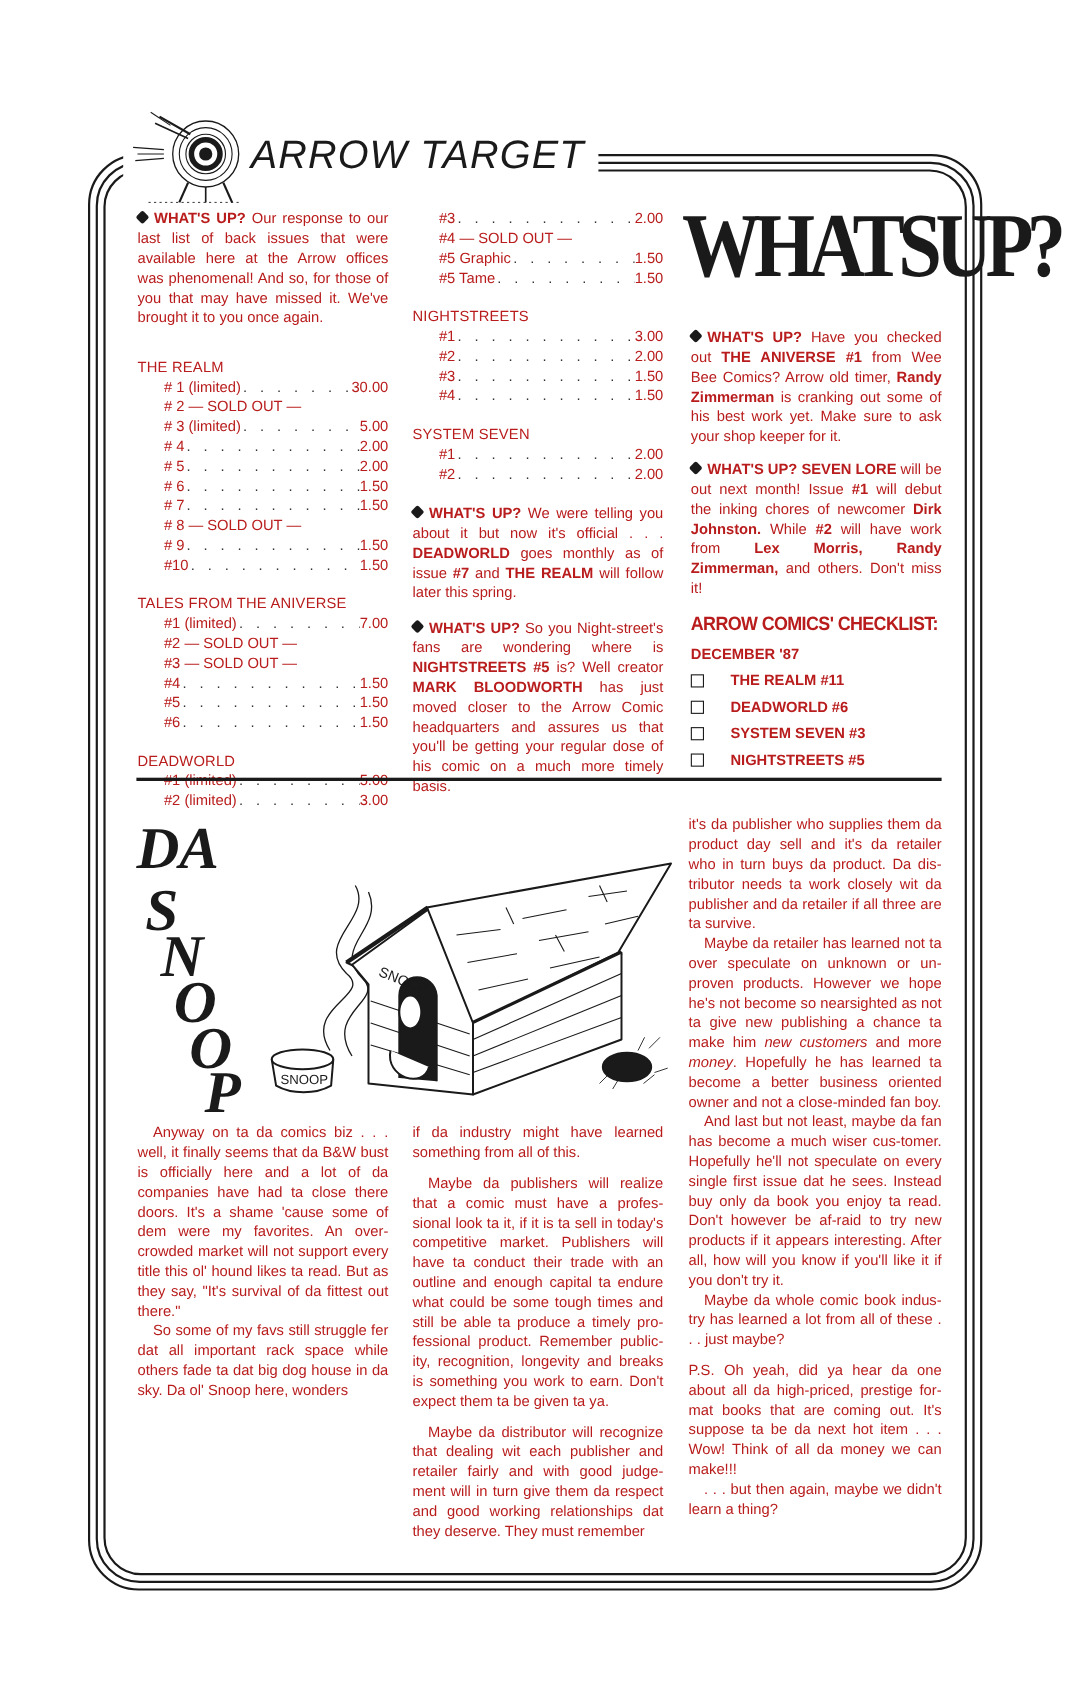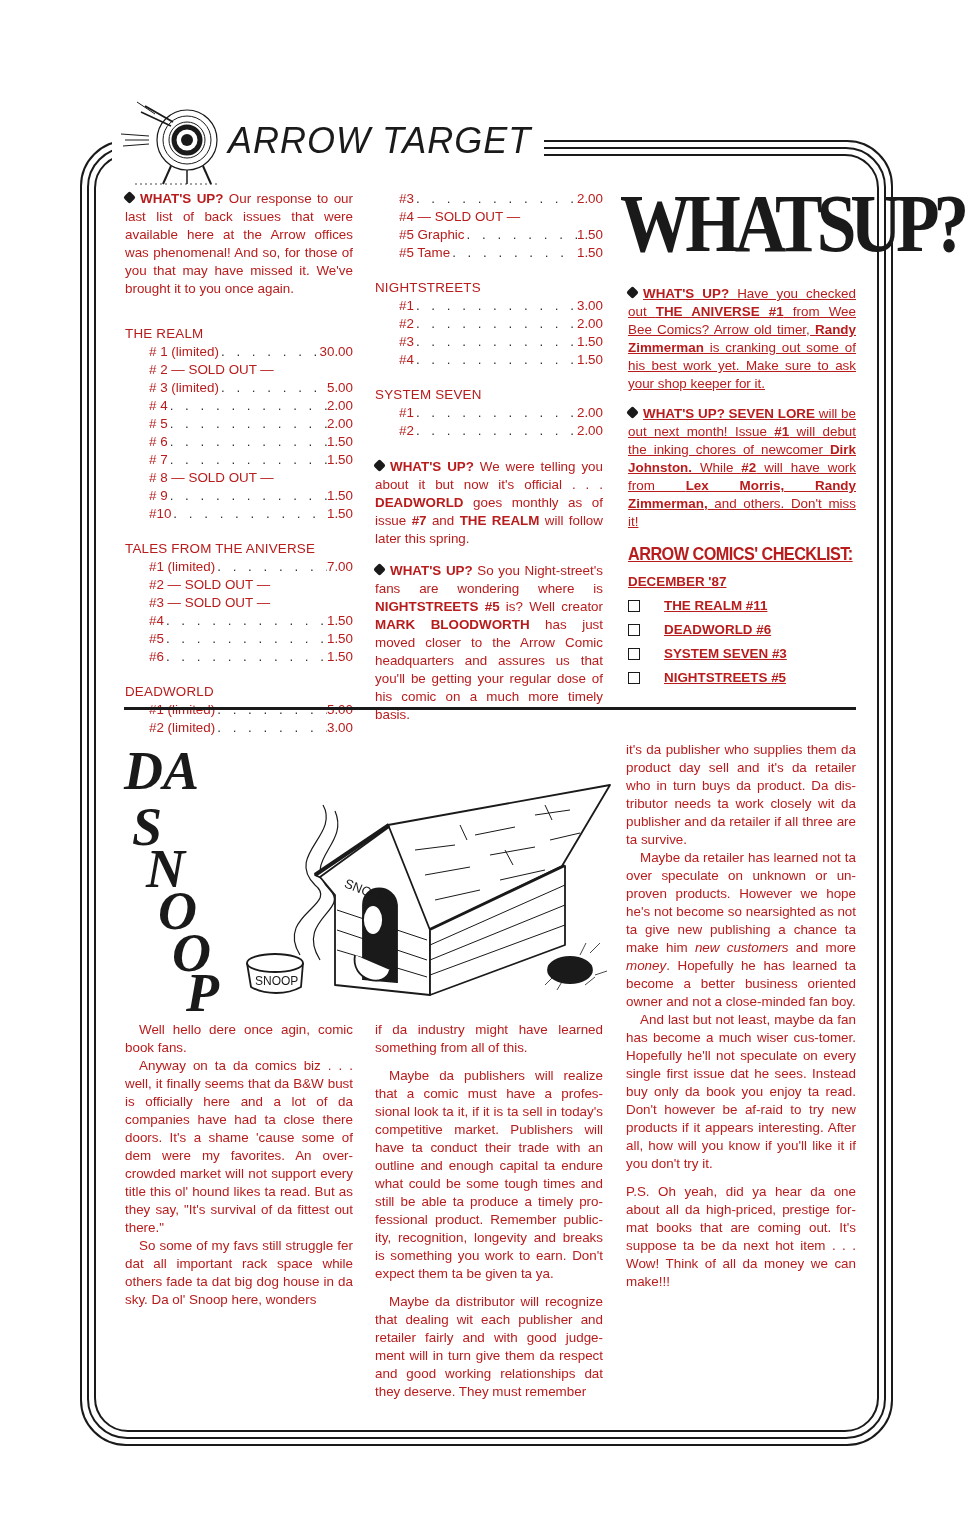--- a/index.html
+++ b/index.html
@@ -235,21 +235,21 @@
   </div>
       </div>
     </div>
   <div class="para-gap" style="height:18px"></div>
   <p><span class="bullet"></span><b>WHAT'S UP?</b><span> We were telling you about it but now it's official . . . </span><b>DEADWORLD</b><span> goes monthly as of issue </span><b>#7</b><span> and </span><b>THE REALM</b><span> will follow later this spring.</span></p>
   <div class="para-gap" style="height:14px"></div>
   <p><span class="bullet"></span><b>WHAT'S UP?</b><span> So you Night-street's fans are wondering where is </span><b>NIGHTSTREETS #5</b><span> is? Well creator </span><b>MARK BLOODWORTH</b><span> has just moved closer to the Arrow Comic headquarters and assures us that you'll be getting your regular dose of his comic on a much more timely basis.</span></p>
 </div>
 
 <div class="whatsup">WHATSUP?</div>
-<div class="col" style="left:628px; top:285px; width:228px;text-decoration:underline;">
+<div class="col" style="left:628px; top:298px; width:228px;">
   <p><span class="bullet"></span><b>WHAT'S UP?</b><span> Have you checked out </span><b>THE ANIVERSE #1</b><span> from Wee Bee Comics? Arrow old timer, </span><b>Randy Zimmerman</b><span> is cranking out some of his best work yet. Make sure to ask your shop keeper for it.</span></p>
   <div class="para-gap" style="height:12px"></div>
   <p><span class="bullet"></span><b>WHAT'S UP? SEVEN LORE</b><span> will be out next month! Issue </span><b>#1</b><span> will debut the inking chores of newcomer </span><b>Dirk Johnston.</b><span> While </span><b>#2</b><span> will have work from </span><b>Lex Morris, Randy Zimmerman,</b><span> and others. Don't miss it!</span></p>
   <div class="checklist-title">ARROW COMICS' CHECKLIST:</div>
   <div class="checklist-date">DECEMBER '87</div>
   <div id="checklist">
       <div class="check-item">
        <span class="check-box"></span>
        <span>THE REALM #11</span>
      </div>
@@ -324,32 +324,33 @@
       </g>
 
     <ellipse cx="30" cy="208" rx="28" ry="9" fill="#fff"></ellipse>
     <path d="M2 208 L6 232 C 20 240, 42 240, 56 232 L58 208"></path>
   </g>
   <text x="100" y="136" font-family="Liberation Sans, sans-serif" font-size="13" fill="#1a1a1a" transform="rotate(22 110 130)">SNOOP</text>
   <text x="10" y="230" font-family="Liberation Sans, sans-serif" font-size="12" fill="#1a1a1a">SNOOP</text>
 </svg>
 
 <div class="col" style="left:125px; top:1021px; width:228px;">
-  <p class="indent">Well hello dere once agin, comic book fans.</p>
   <p class="indent">Anyway on ta da comics biz . . . well, it finally seems that da B&amp;W bust is officially here and a lot of da companies have had ta close there doors. It's a shame 'cause some of dem were my favorites. An over-crowded market will not support every title this ol' hound likes ta read. But as they say, "It's survival of da fittest out there."</p>
   <p class="indent">So some of my favs still struggle fer dat all important rack space while others fade ta dat big dog house in da sky. Da ol' Snoop here, wonders</p>
 </div>
 
 <div class="col" style="left:375px; top:1021px; width:228px;">
   <p>if da industry might have learned something from all of this.</p>
   <div class="para-gap"></div>
   <p class="indent">Maybe da publishers will realize that a comic must have a profes-sional look ta it, if it is ta sell in today's competitive market. Publishers will have ta conduct their trade with an outline and enough capital ta endure what could be some tough times and still be able ta produce a timely pro-fessional product. Remember public-ity, recognition, longevity and breaks is something you work to earn. Don't expect them ta be given ta ya.</p>
   <div class="para-gap"></div>
   <p class="indent">Maybe da distributor will recognize that dealing wit each publisher and retailer fairly and with good judge-ment will in turn give them da respect and good working relationships dat they deserve. They must remember</p>
 </div>
 
 <div class="col" style="left:626px; top:741px; width:230px;">
   <p>it's da publisher who supplies them da product day sell and it's da retailer who in turn buys da product. Da dis-tributor needs ta work closely wit da publisher and da retailer if all three are ta survive.</p>
   <p class="indent"><span>Maybe da retailer has learned not ta over speculate on unknown or un-proven products. However we hope he's not become so nearsighted as not ta give new publishing a chance ta make him </span><i>new customers</i><span> and more </span><i>money</i><span>. Hopefully he has learned ta become a better business oriented owner and not a close-minded fan boy.</span></p>
   <p class="indent">And last but not least, maybe da fan has become a much wiser cus-tomer. Hopefully he'll not speculate on every single first issue dat he sees. Instead buy only da book you enjoy ta read. Don't however be af-raid to try new products if it appears interesting. After all, how will you know if you'll like it if you don't try it.</p>
+  <p class="indent">Maybe da whole comic book indus-try has learned a lot from all of these . . . just maybe?</p>
   <div class="para-gap"></div>
   <p>P.S. Oh yeah, did ya hear da one about all da high-priced, prestige for-mat books that are coming out. It's suppose ta be da next hot item . . . Wow! Think of all da money we can make!!!</p>
+  <p class="indent">. . . but then again, maybe we didn't learn a thing?</p>
 </div>
 
 </body></html>

